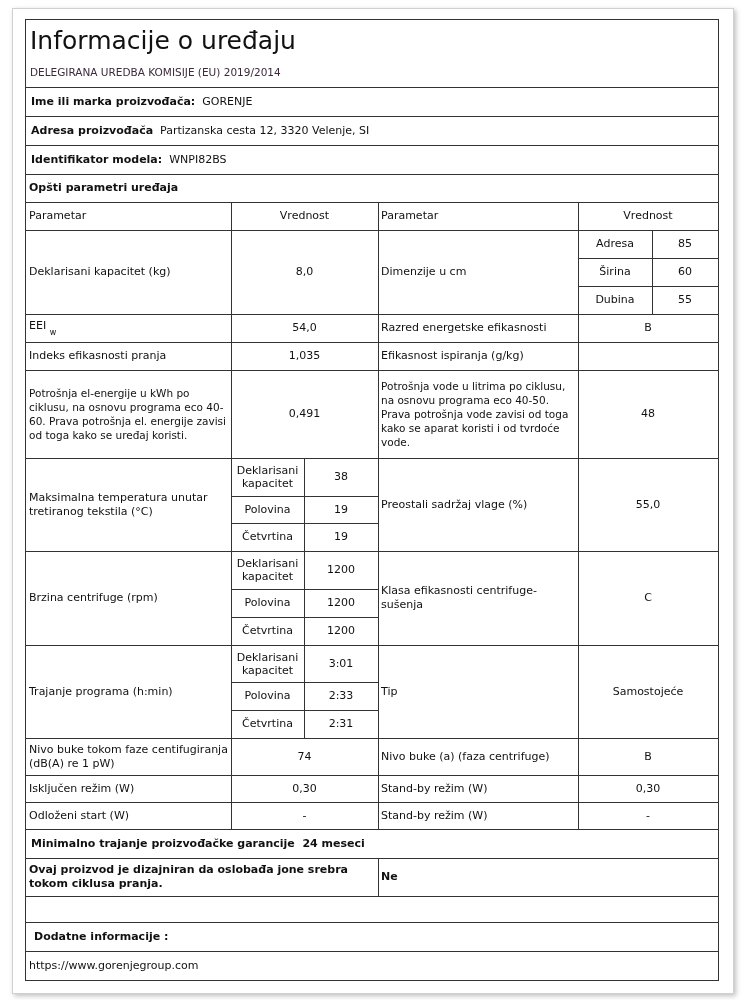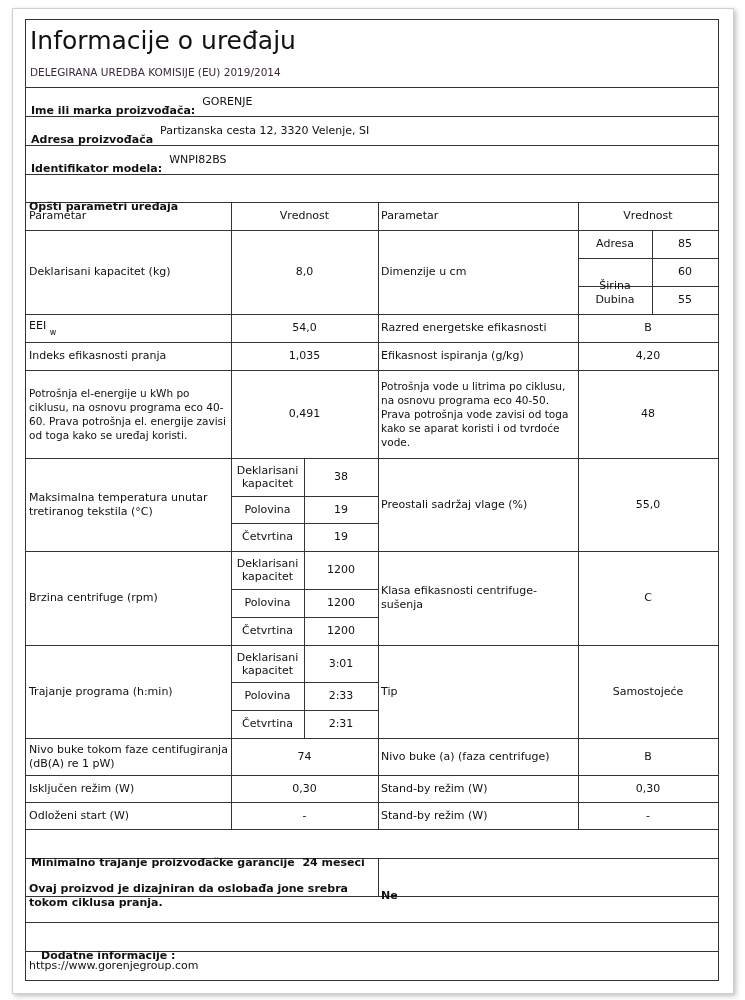--- a/index.html
+++ b/index.html
@@ -8,21 +8,21 @@
   .page { position: absolute; left: 12px; top: 8px; width: 720px; height: 984px;
           background: #fff; border: 1px solid #d0d0d0;
           box-shadow: 2px 2px 5px rgba(0,0,0,0.25); }
   .sheet { position: absolute; left: 25px; top: 19px; width: 694px; height: 962px;
            border: 1px solid #333; box-sizing: border-box; }
   .cell { position: absolute; box-sizing: border-box; font-size: 11px; line-height: 14px;
           display: flex; align-items: center; padding: 0 3px; overflow: hidden; }
   .hl { position: absolute; height: 0; border-top: 1px solid #333; }
   .vl { position: absolute; width: 0; border-left: 1px solid #333; }
   .c { justify-content: center; text-align: center; }
-  .b { font-weight: bold; margin-top: 19px; }
+  .b { font-weight: bold; }
   .title { position: absolute; left: 4px; top: 6px; font-size: 25px; font-weight: normal; letter-spacing: 0; }
   .subtitle { position: absolute; left: 4px; top: 46px; font-size: 10.5px; color: #3a2a3a; }
   sub { font-size: 8px; }
 </style>
 </head>
 <body>
 
 <div class="page"></div>
 
 <div class="sheet">
@@ -83,36 +83,35 @@
   <div class="cell" style="left:0;top:182px;width:205px;height:28px">Parametar</div>
   <div class="cell c" style="left:205px;top:182px;width:147px;height:28px">Vrednost</div>
   <div class="cell" style="left:352px;top:182px;width:200px;height:28px">Parametar</div>
   <div class="cell c" style="left:552px;top:182px;width:140px;height:28px">Vrednost</div>
 
   <div class="cell" style="left:0;top:210px;width:205px;height:84px">Deklarisani kapacitet (kg)</div>
   <div class="cell c" style="left:205px;top:210px;width:147px;height:84px">8,0</div>
   <div class="cell" style="left:352px;top:210px;width:200px;height:84px">Dimenzije u cm</div>
   <div class="cell c" style="left:552px;top:210px;width:74px;height:28px">Adresa</div>
   <div class="cell c" style="left:626px;top:210px;width:66px;height:28px">85</div>
-  <div class="cell c" style="left:552px;top:252px;width:74px;height:28px">Širina</div>
+  <div class="cell c" style="left:552px;top:238px;width:74px;height:28px">Širina</div>
   <div class="cell c" style="left:626px;top:238px;width:66px;height:28px">60</div>
   <div class="cell c" style="left:552px;top:266px;width:74px;height:28px">Dubina</div>
   <div class="cell c" style="left:626px;top:266px;width:66px;height:28px">55</div>
 
   <div class="cell" style="left:0;top:294px;width:205px;height:28px;align-items:flex-start;padding-top:5px">
     <span>EEI</span>&nbsp;<sub style="position:relative;top:7px">w</sub>
   </div>
   <div class="cell c" style="left:205px;top:294px;width:147px;height:28px">54,0</div>
   <div class="cell" style="left:352px;top:294px;width:200px;height:28px">Razred energetske efikasnosti</div>
   <div class="cell c" style="left:552px;top:294px;width:140px;height:28px">B</div>
 
   <div class="cell" style="left:0;top:322px;width:205px;height:28px">Indeks efikasnosti pranja</div>
   <div class="cell c" style="left:205px;top:322px;width:147px;height:28px">1,035</div>
   <div class="cell" style="left:352px;top:322px;width:200px;height:28px">Efikasnost ispiranja (g/kg)</div>
-  <div class="cell c" style="left:552px;top:322px;width:140px;height:28px">4,20</div>
 
   <div class="cell" style="left:0;top:350px;width:205px;height:88px;font-size:10.5px;line-height:14px">Potrošnja el-energije u kWh po ciklusu, na osnovu programa eco 40-60. Prava potrošnja el. energije zavisi od toga kako se uređaj koristi.</div>
   <div class="cell c" style="left:205px;top:350px;width:147px;height:88px">0,491</div>
   <div class="cell" style="left:352px;top:350px;width:200px;height:88px;font-size:10.5px;line-height:14px">Potrošnja vode u litrima po ciklusu, na osnovu programa eco 40-50. Prava potrošnja vode zavisi od toga kako se aparat koristi i od tvrdoće vode.</div>
   <div class="cell c" style="left:552px;top:350px;width:140px;height:88px">48</div>
 
   <div class="cell" style="left:0;top:438px;width:205px;height:93px">Maksimalna temperatura unutar tretiranog tekstila (°C)</div>
   <div class="cell c" style="left:205px;top:438px;width:73px;height:38px;line-height:13px">Deklarisani kapacitet</div>
   <div class="cell c" style="left:278px;top:438px;width:74px;height:38px">38</div>
   <div class="cell c" style="left:205px;top:476px;width:73px;height:27px">Polovina</div>
@@ -157,15 +156,15 @@
   <div class="cell" style="left:352px;top:782px;width:200px;height:27px">Stand-by režim (W)</div>
   <div class="cell c" style="left:552px;top:782px;width:140px;height:27px">-</div>
 
   <div class="cell b" style="left:2px;top:809px;width:690px;height:29px;white-space:pre">Minimalno trajanje proizvođačke garancije  24 meseci</div>
 
   <div class="cell b" style="left:352px;top:838px;width:340px;height:38px">Ne</div>
   <div class="cell b" style="left:0;top:838px;width:352px;height:38px">Ovaj proizvod je dizajniran da oslobađa jone srebra tokom ciklusa pranja.</div>
 
   <div class="cell" style="left:0;top:876px;width:692px;height:26px"></div>
 
-  <div class="cell b" style="left:12px;top:902px;width:692px;height:29px">Dodatne informacije :</div>
+  <div class="cell b" style="left:5px;top:902px;width:692px;height:29px">Dodatne informacije :</div>
   <div class="cell" style="left:0;top:931px;width:692px;height:30px">https://www.gorenjegroup.com</div>
 </div>
 
 </body></html>

